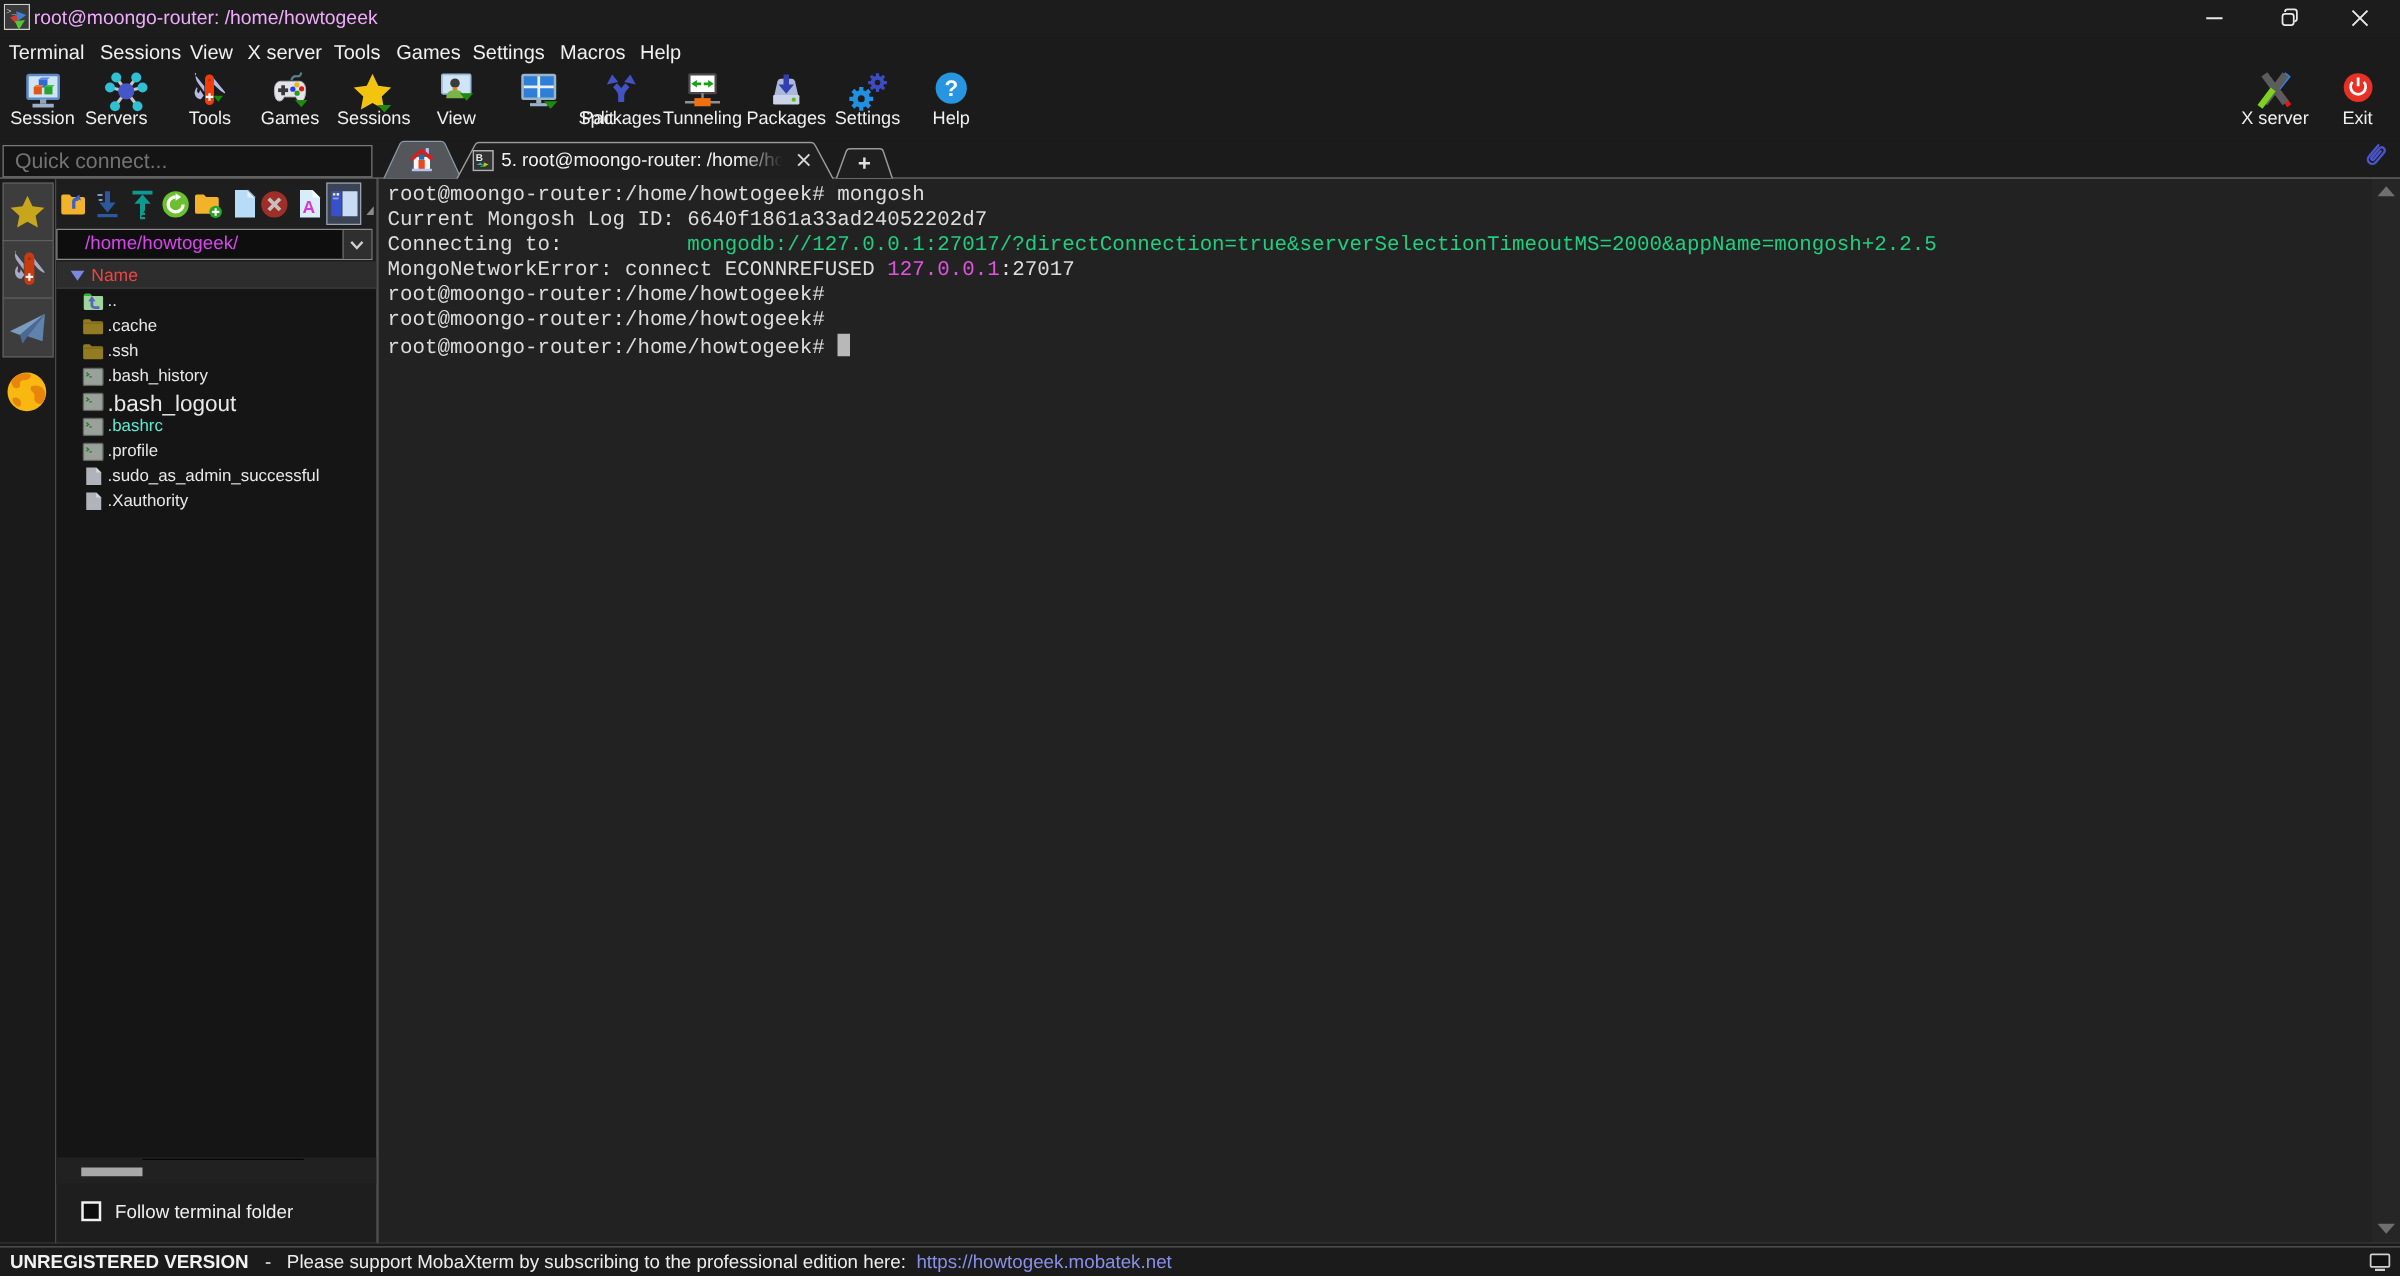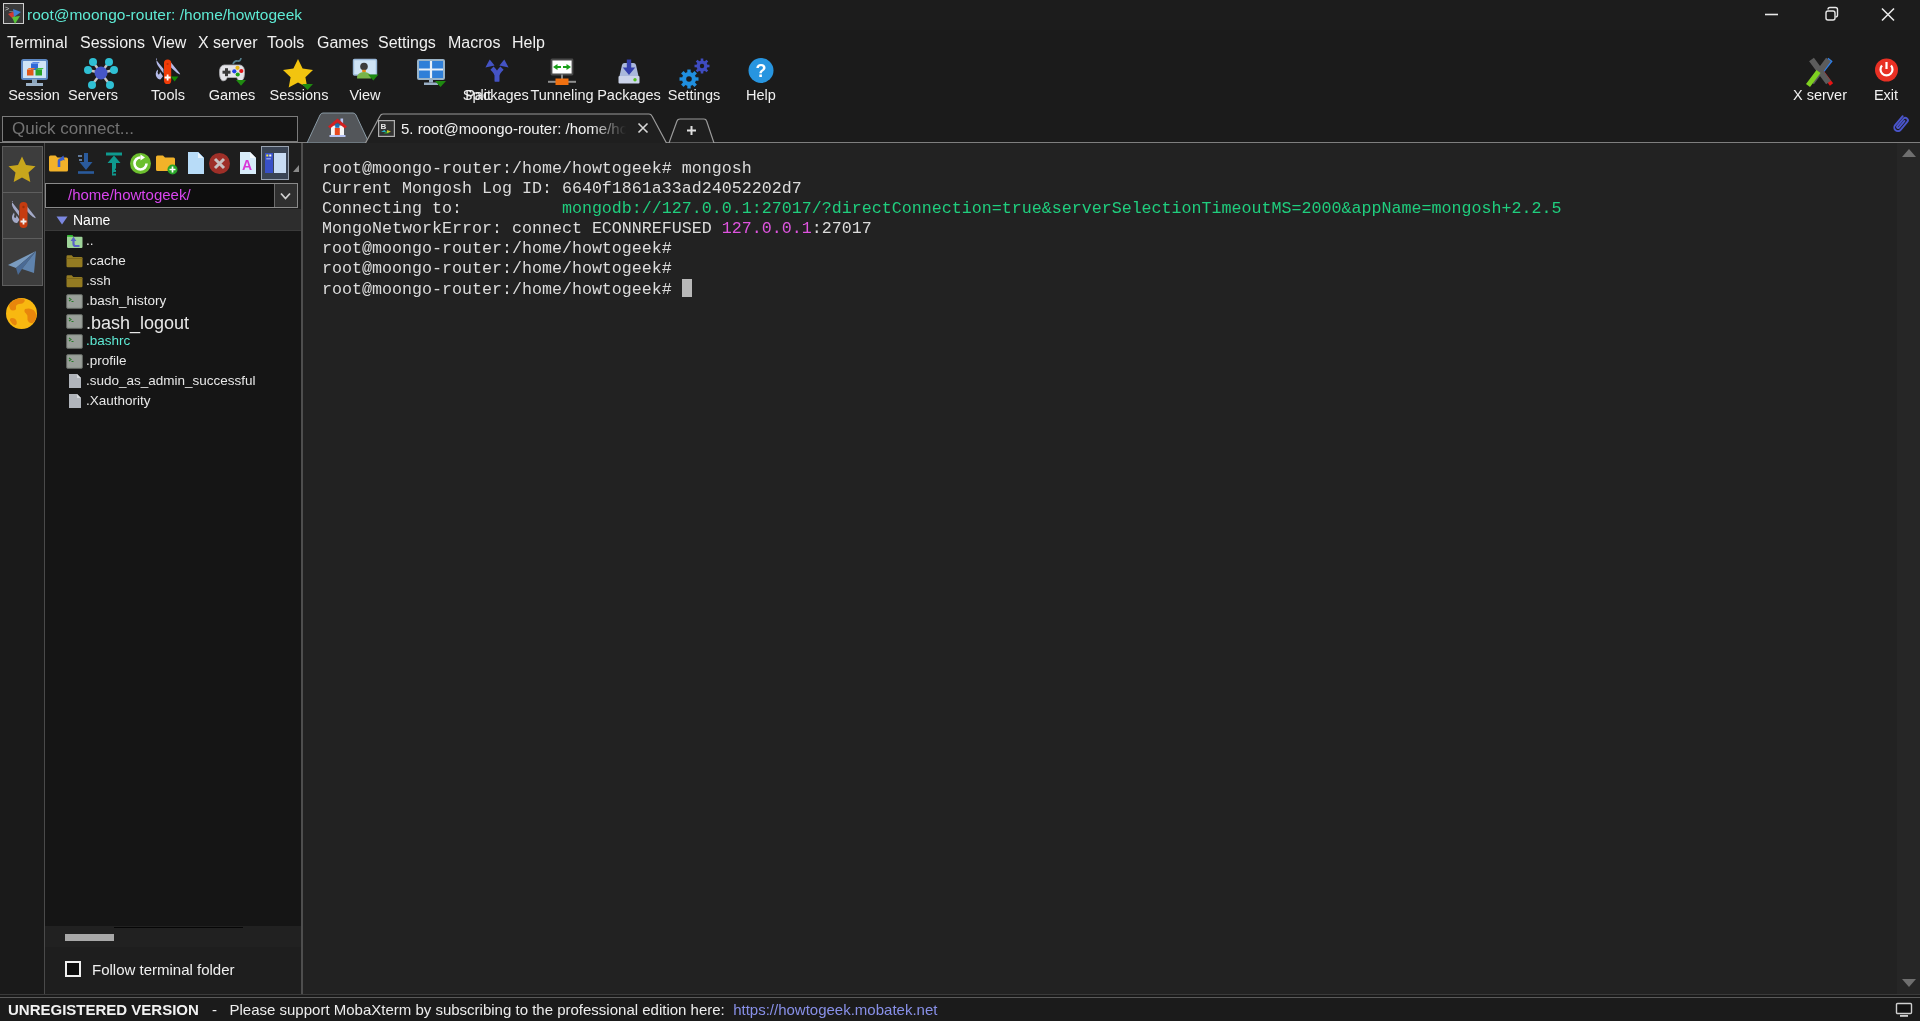--- a/index.html
+++ b/index.html
@@ -14,21 +14,21 @@
 <div class="abs" style="left:0;top:0;width:1920px;height:30px;background:#1c1c1c;"></div>
 <div class="abs" id="appicon" style="left:3px;top:3px;width:22px;height:23px;">
 <svg width="22" height="23" viewBox="0 0 22 23">
   <rect x="0.5" y="0.5" width="20" height="20" fill="#3a3a3a" stroke="#cfcfcf" stroke-width="1"></rect>
   <text x="2" y="8" font-size="7" fill="#cfcfcf" font-family="Liberation Mono,monospace">&gt;_</text>
   <path d="M5 11 L12 8 L12 18 Z" fill="#d23b30"></path>
   <path d="M10 6 L18 9 L11 14 Z" fill="#3f7fd2"></path>
   <path d="M9 14 L17 13 L12 21 Z" fill="#57c437"></path>
 </svg>
 </div>
-<div class="abs ui" style="left:27px;top:6px;font-size:15.5px;color:#5eead4;">root@moongo-router: /home/howtogeek</div>
+<div class="abs ui" style="left:27px;top:6px;font-size:15.5px;color:#f0abfc;">root@moongo-router: /home/howtogeek</div>
 
 <svg class="abs" style="left:1758px;top:0;" width="162" height="30" viewBox="0 0 162 30">
   <line x1="7" y1="14.5" x2="20" y2="14.5" stroke="#e8e8e8" stroke-width="1.6"></line>
   <rect x="68" y="11" width="9" height="9" rx="2" fill="none" stroke="#e8e8e8" stroke-width="1.4"></rect>
   <path d="M70 9.5 a2 2 0 0 1 2-2 h5.5 a2 2 0 0 1 2 2 v5.5 a2 2 0 0 1-2 2" fill="none" stroke="#e8e8e8" stroke-width="1.4"></path>
   <path d="M124 8.5 L136 20.5 M136 8.5 L124 20.5" stroke="#e8e8e8" stroke-width="1.6"></path>
 </svg>
 
 <div class="abs" style="left:0;top:30px;width:1920px;height:26px;background:#1b1b1b;"></div>
 <div class="abs ui" style="left:7px;top:34px;font-size:16px;">Terminal</div>
@@ -245,21 +245,21 @@
 <div class="abs" style="left:303px;top:143px;width:1594px;height:852px;background:#222222;"></div>
 
 <div class="abs" style="left:1897px;top:143px;width:23px;height:852px;background:#262626;"></div>
 <svg class="abs" style="left:1899px;top:147px;" width="20" height="12" viewBox="0 0 20 12">
     <path d="M10 2 L17 10 L3 10 Z" fill="#6f6f6f"></path>
   </svg>
 <svg class="abs" style="left:1899px;top:977px;" width="20" height="12" viewBox="0 0 20 12">
     <path d="M3 2 L17 2 L10 10 Z" fill="#6f6f6f"></path>
   </svg>
 
-<pre class="abs" id="term" style="left:310px;top:147px;margin:12px;font-family:'Liberation Mono',monospace;font-size:16.66px;line-height:20px;color:#dcdcdc;"><span>root@moongo-router:/home/howtogeek# mongosh
+<pre class="abs" id="term" style="left:310px;top:147px;margin:0;font-family:'Liberation Mono',monospace;font-size:16.66px;line-height:20px;color:#dcdcdc;"><span>root@moongo-router:/home/howtogeek# mongosh
 Current Mongosh Log ID: 6640f1861a33ad24052202d7
 Connecting to:          <span style="color:#20ce7e;">mongodb://127.0.0.1:27017/?directConnection=true&amp;serverSelectionTimeoutMS=2000&amp;appName=mongosh+2.2.5</span>
 MongoNetworkError: connect ECONNREFUSED <span style="color:#e054e0;">127.0.0.1</span>:27017
 root@moongo-router:/home/howtogeek#
 root@moongo-router:/home/howtogeek#
 root@moongo-router:/home/howtogeek# <span style="display:inline-block;width:10px;height:18px;background:#b8b8b8;vertical-align:-3px;"></span></span></pre>
 
 <div class="abs" style="left:0;top:143px;width:44px;height:852px;background:#1a1a1a;"></div>
 <div class="abs" style="left:2px;top:146px;width:41px;height:47px;background:#3d3d3d;border:1px solid #5e5e5e;"></div>
 <div class="abs" style="left:2px;top:192px;width:41px;height:47px;background:#3d3d3d;border:1px solid #5e5e5e;"></div>
@@ -362,21 +362,21 @@
 <div class="abs" style="left:68px;top:186px;font-size:15px;color:#d946ef;">/home/howtogeek/</div>
 <div class="abs" style="left:274px;top:184px;width:23px;height:23px;background:#2f2f2f;border-left:1px solid #6a6a6a;"></div>
 <svg class="abs" style="left:278px;top:190px;" width="15" height="12" viewBox="0 0 15 12">
     <path d="M3 3.5 L7.5 8.5 L12 3.5" fill="none" stroke="#d0d0d0" stroke-width="1.8"></path>
   </svg>
 
 <div class="abs" style="left:45px;top:209px;width:256px;height:22px;background:#2d2d2d;border-bottom:1px solid #3a3a3a;"></div>
 <svg class="abs" style="left:55px;top:215px;" width="14" height="11" viewBox="0 0 14 11">
     <path d="M1.5 1.5 L12.5 1.5 L7 9.5 Z" fill="#7b87e0"></path>
   </svg>
-<div class="abs" style="left:73px;top:212px;font-size:14px;color:#ffffff;">Name</div>
+<div class="abs" style="left:73px;top:212px;font-size:14px;color:#ef4444;">Name</div>
 
 <div id="file-rows" style="position:absolute;left:0;top:0;">
 <svg class="abs" style="left:66px;top:234px;" width="17" height="15" viewBox="0 0 17 15">
   <path d="M1 2.5 q0-1.5 1.5-1.5 h3.5 l1.5 1.8 h8 q1 0 1 1 v9 q0 1.2-1.2 1.2 h-13 q-1.3 0-1.3-1.3 z" fill="#9fd49a"></path>
   <path d="M1 2.5 q0-1.5 1.5-1.5 h3.5 l1.5 1.8 h-6.5 z" fill="#28b828"></path>
   <path d="M13.5 12 H9.8 q-2.3 0-2.3-2.3 V6.5" fill="none" stroke="#5a62c4" stroke-width="2.2"></path>
   <path d="M4.6 7 h5.8 L7.5 2.8 z" fill="#5a62c4"></path>
 </svg>
 <div class="abs" style="left:86px;top:233px;font-size:13.5px;color:#e8e8e8;">..</div>
 

